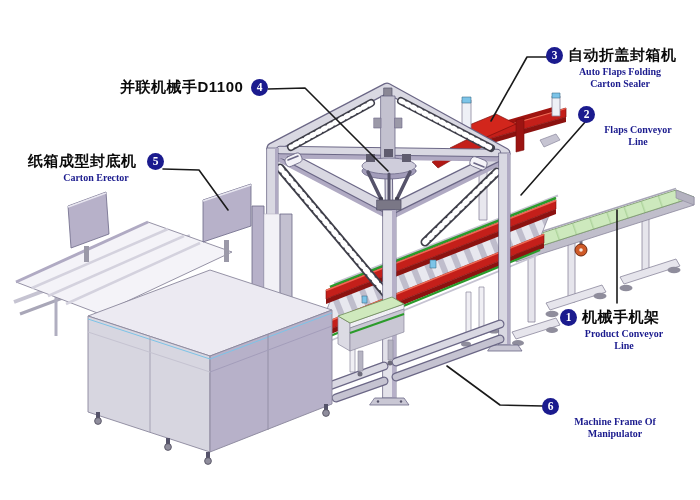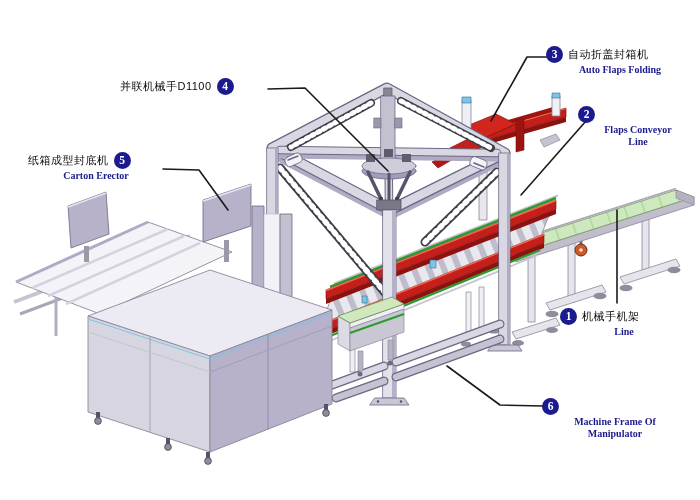--- a/index.html
+++ b/index.html
@@ -3,26 +3,26 @@
 <meta charset="utf-8">
 <style>
   html,body{margin:0;padding:0;}
   body{
     width:700px;height:500px;position:relative;overflow:hidden;background:#ffffff;
     font-family:"Liberation Sans",sans-serif;
   }
   svg{position:absolute;left:0;top:0;}
   .callout{position:absolute;}
   .callout .row{display:flex;align-items:center;gap:5px;}
-  .callout .row.end{justify-content:flex-start;}
+  .callout .row.end{justify-content:space-between;}
   .badge{
     width:17px;height:17px;border-radius:50%;background:#1b1b8e;color:#fff;
     font:bold 11.5px/17px "Liberation Serif",serif;text-align:center;flex:0 0 17px;
   }
-  .zh{font-weight:normal;font-size:11px;letter-spacing:.5px;color:#0a0a0a;white-space:nowrap;}
+  .zh{font-weight:bold;font-size:15px;letter-spacing:.5px;color:#0a0a0a;white-space:nowrap;}
   .en{
     font-family:"Liberation Serif",serif;font-weight:bold;font-size:10px;line-height:1.1;
     color:#1b1b8e;text-align:center;white-space:nowrap;margin-top:1px;
   }
 </style>
 </head>
 <body>
 
 <svg width="700" height="500" viewBox="0 0 700 500">
   <defs>
@@ -260,37 +260,39 @@
     <path d="M163,169 L199,170 L228,210"></path>
     <path d="M447,366 L500,405 L543,406"></path>
   </g>
 </svg>
 
 <div class="callout" style="left:560px;top:308px;width:128px;">
   <div class="row">
     <span class="badge">1</span>
     <span class="zh">机械手机架</span>
   </div>
+  <div class="en">Product Conveyor</div>
   <div class="en">Line</div>
 </div>
 
 <div class="callout" style="left:578px;top:106px;width:120px;">
   <div class="row">
     <span class="badge">2</span>
   </div>
   <div class="en">Flaps Conveyor</div>
   <div class="en">Line</div>
 </div>
 
 <div class="callout" style="left:546px;top:46px;width:148px;">
   <div class="row">
     <span class="badge">3</span>
     <span class="zh">自动折盖封箱机</span>
   </div>
   <div class="en">Auto Flaps Folding</div>
+  <div class="en">Carton Sealer</div>
 </div>
 
 <div class="callout" style="left:120px;top:78px;width:148px;">
   <div class="row end">
     <span class="zh">并联机械手D1100</span>
     <span class="badge">4</span>
   </div>
 </div>
 
 <div class="callout" style="left:28px;top:152px;width:136px;">

